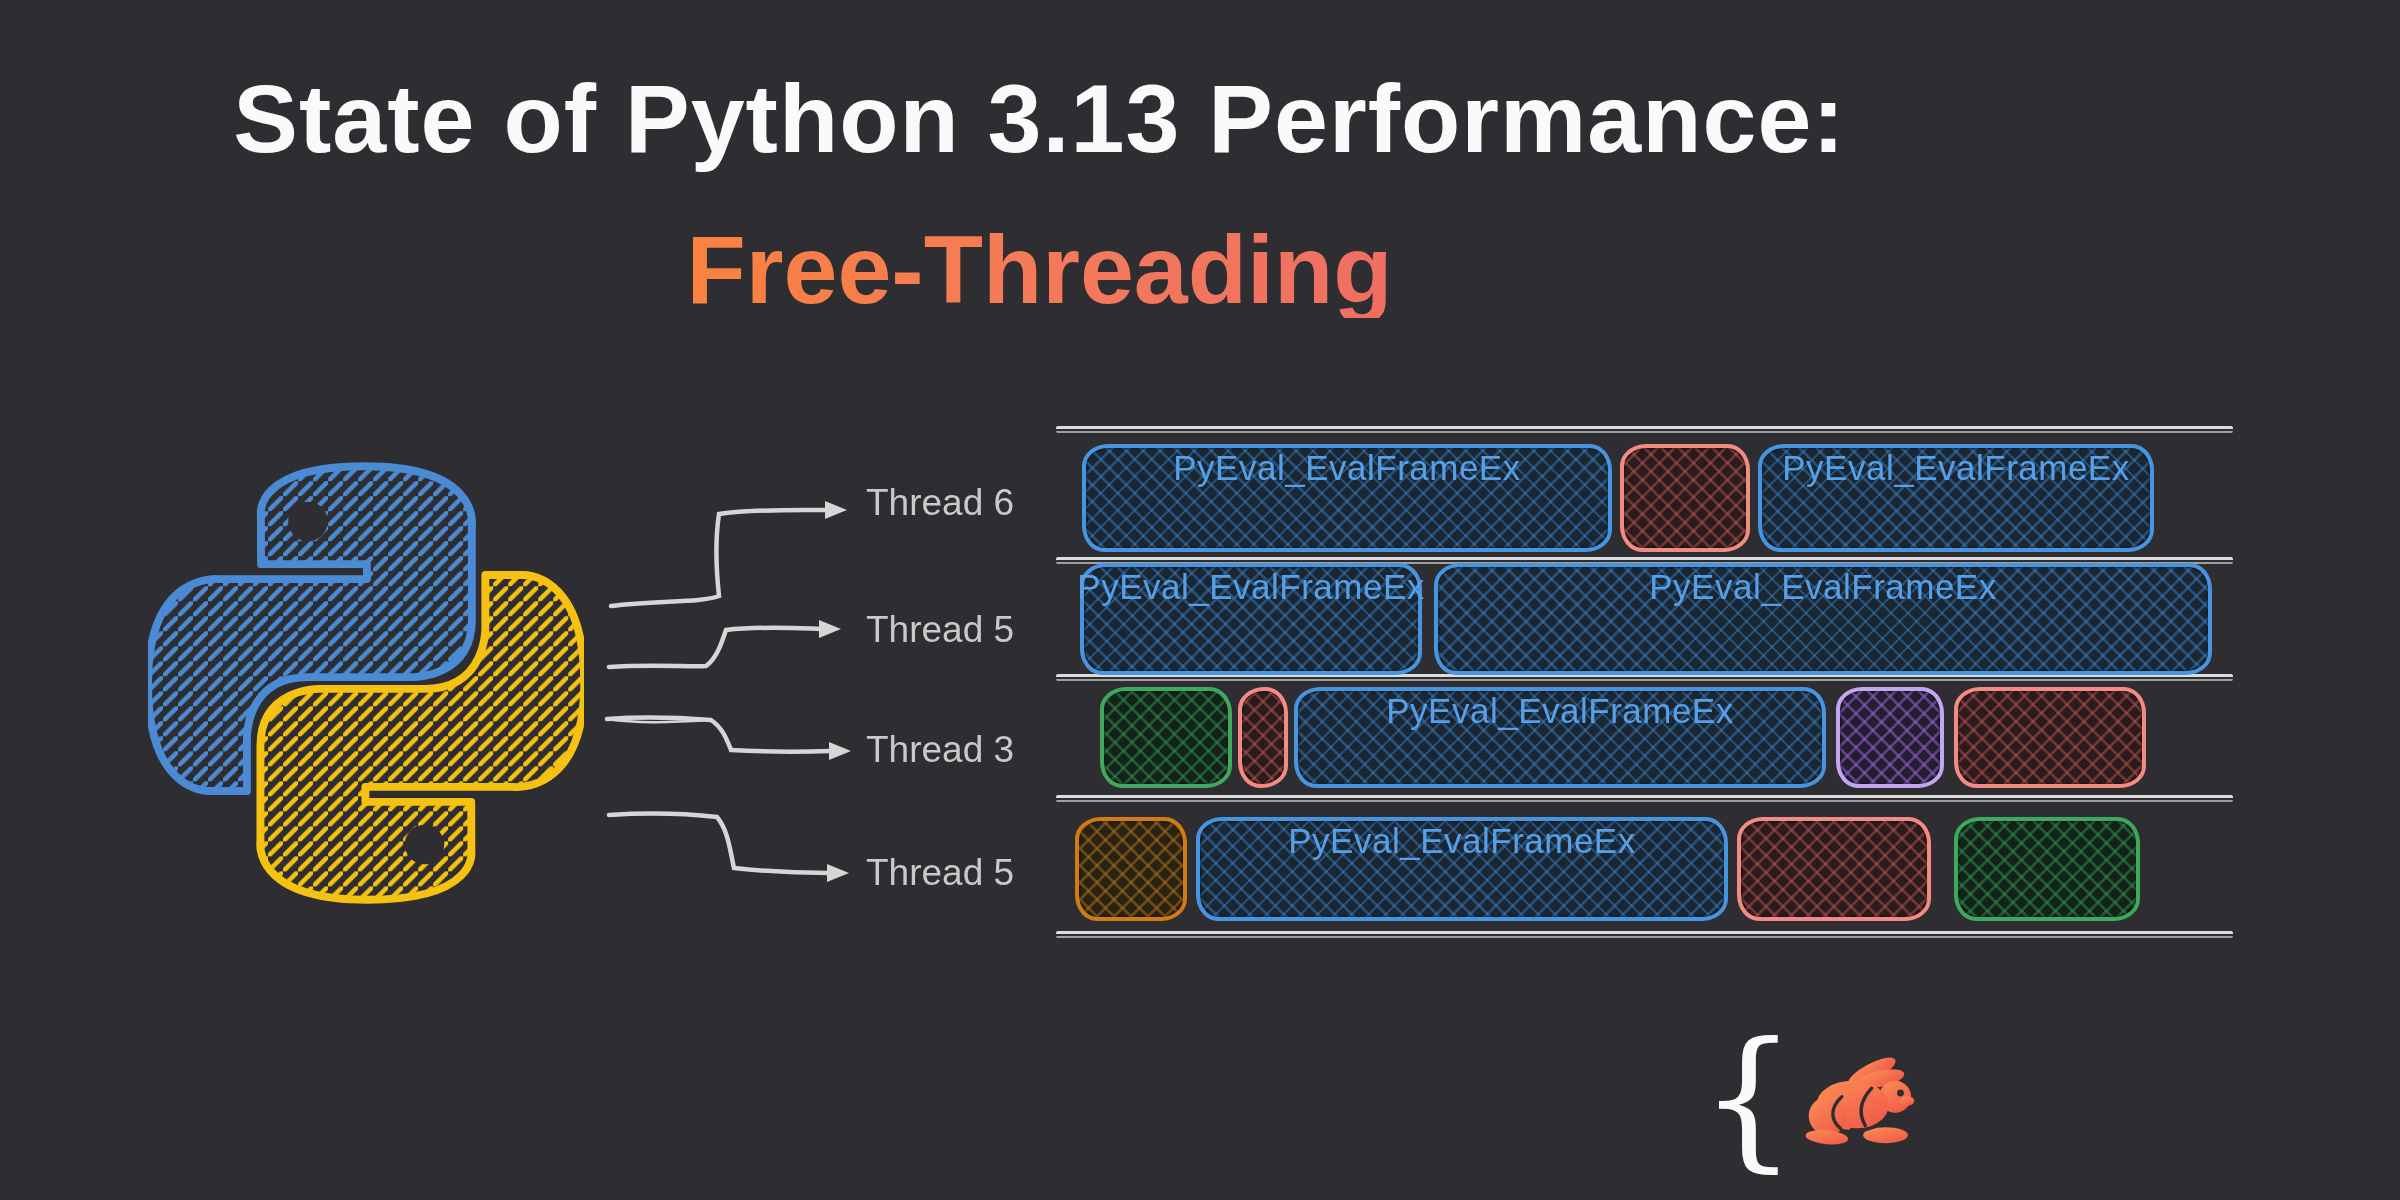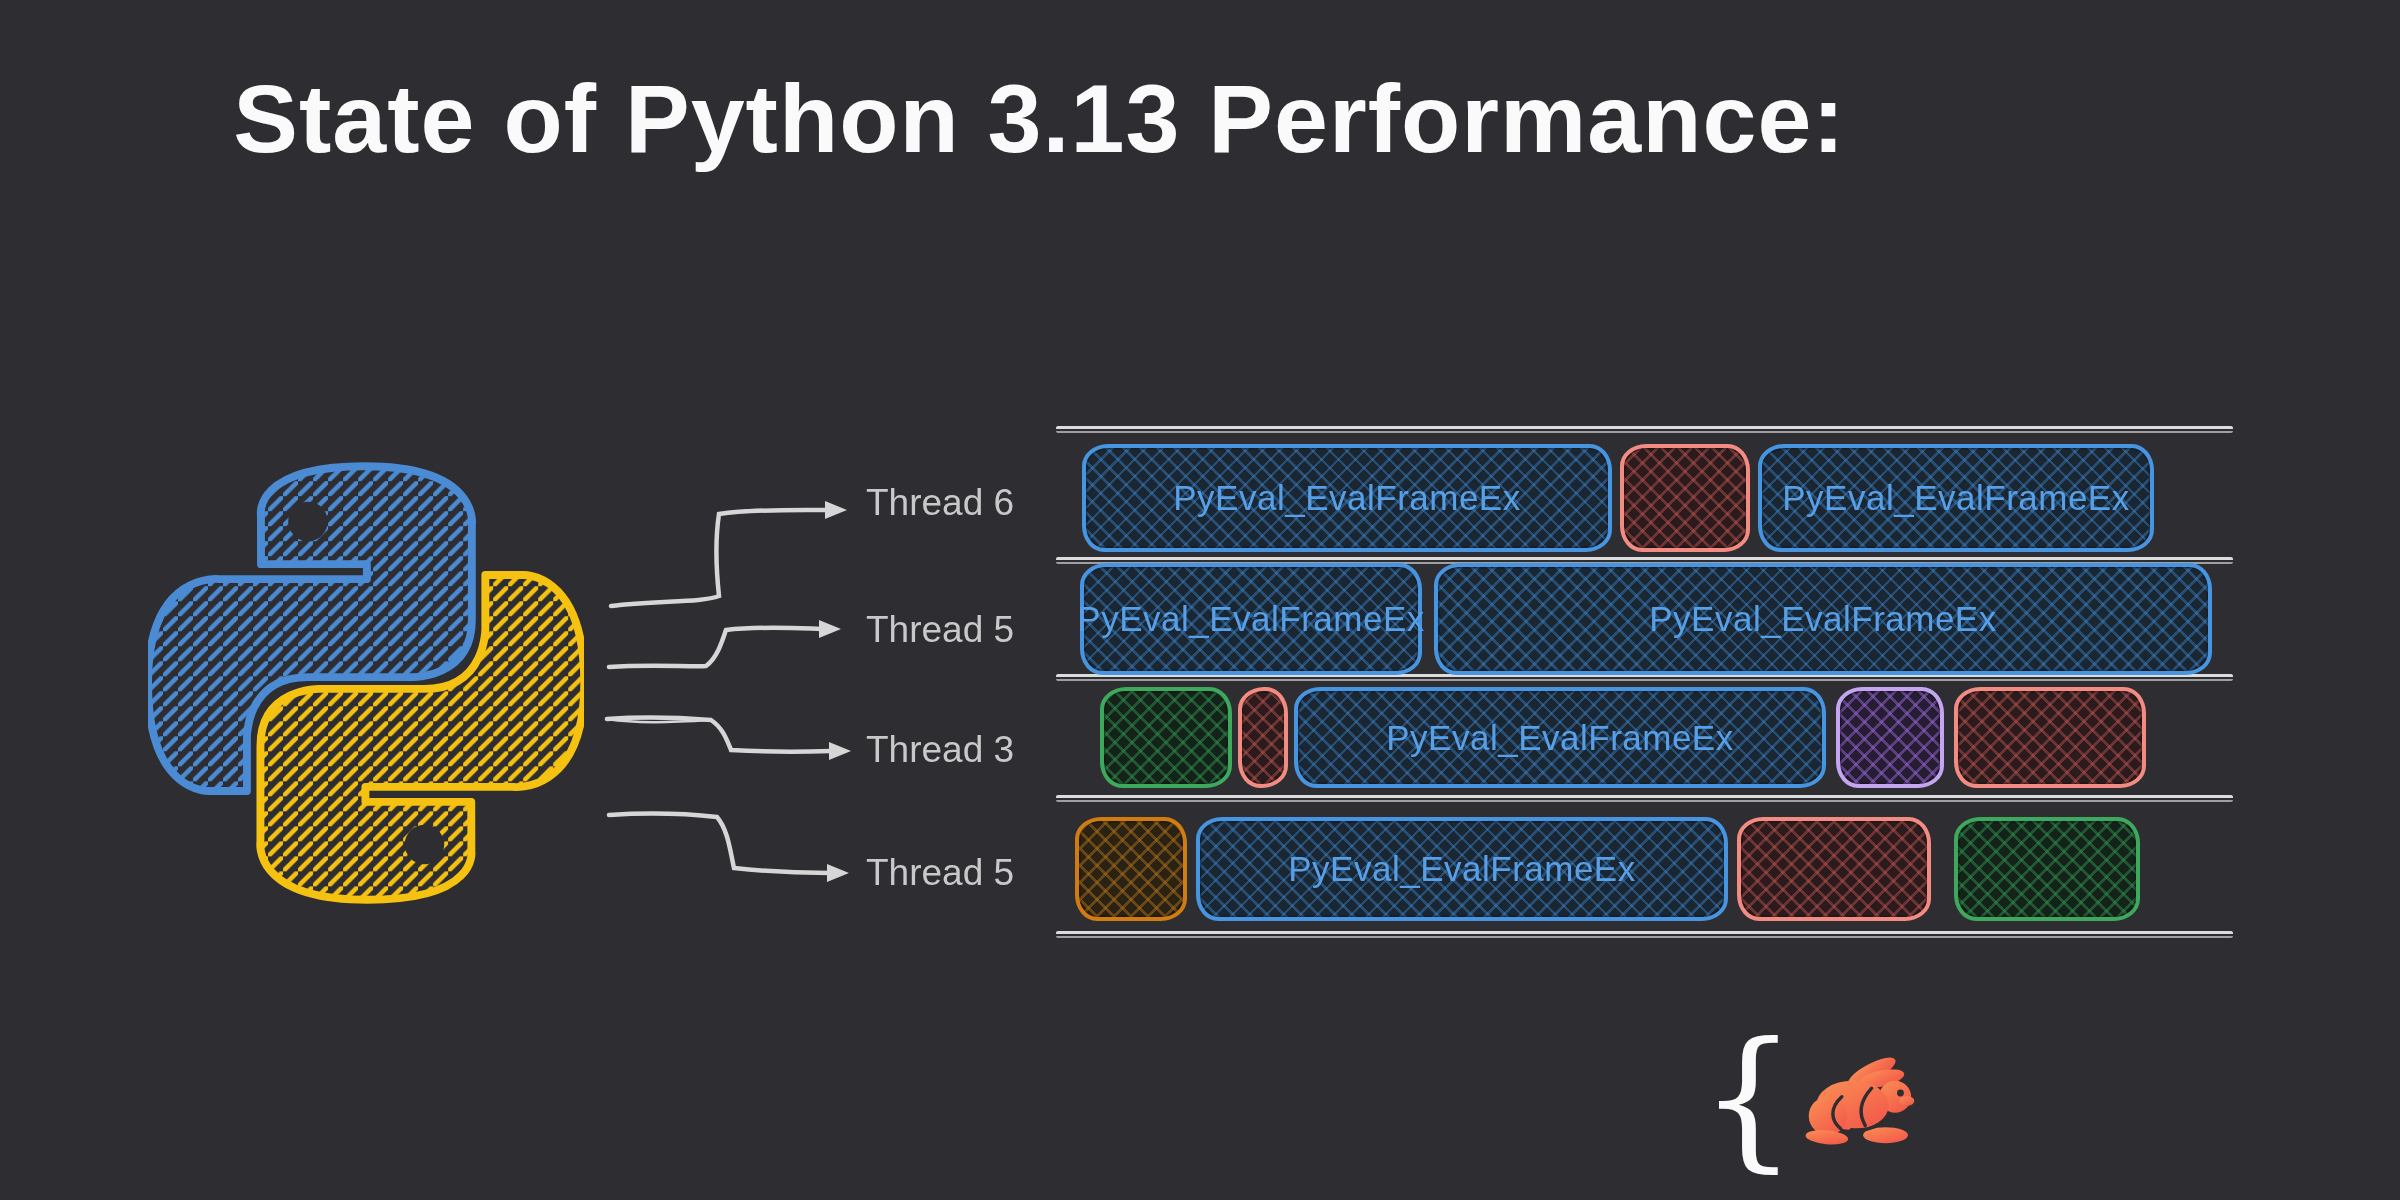--- a/index.html
+++ b/index.html
@@ -30,21 +30,21 @@
   }
   
   .rule{
     position:absolute;height:7px;box-sizing:border-box;
     border-top:3px solid #dcdcdc;border-bottom:2px solid #9f9fa1;
     border-radius:2px;
   }
   .block{
     position:absolute;box-sizing:border-box;
     border:4px solid;border-radius:26px 22px 26px 22px / 22px 26px 22px 26px;
-    display:flex;align-items:center;justify-content:center;
+    display:flex;align-items:flex-start;justify-content:center;
     background-color:var(--bg);border-color:var(--bd);
     background-image:
       repeating-linear-gradient(45deg,  var(--hatch) 0 2.5px, transparent 2.5px 12px),
       repeating-linear-gradient(-45deg, var(--hatch) 0 2.5px, transparent 2.5px 12px);
     box-shadow:inset 0 0 0 1.5px rgba(0,0,0,0.25);
   }
   .block span{
     font-size:35px;color:#57a0e8;letter-spacing:0.5px;white-space:nowrap;
   }
   .block.blue  {--bg:#1b2633;--bd:#4795e0;--hatch:rgba(62,141,216,0.38);}
@@ -67,20 +67,21 @@
   }
   .codspeed .rabbit{width:128px;height:92px;margin-right:26px;margin-top:6px;}
 </style>
 </head>
 <body>
 
 <div class="canvas">
 
   <div class="heading">
     <h1>State of Python 3.13 Performance:</h1><br>
+    <h2>Free-Threading</h2>
   </div>
 
   <svg class="python-logo" viewBox="0 0 110.4 109.8" preserveAspectRatio="xMidYMid meet">
     <defs>
       <pattern id="hatchBlue" width="3.8" height="3.8" patternUnits="userSpaceOnUse">
         <path d="M-1 4.8 L4.8 -1" stroke="#4b8bd3" stroke-width="1.15" fill="none"></path>
       </pattern>
       <pattern id="hatchYellow" width="3.8" height="3.8" patternUnits="userSpaceOnUse">
         <path d="M-1 4.8 L4.8 -1" stroke="#f5c211" stroke-width="1.15" fill="none"></path>
       </pattern>

